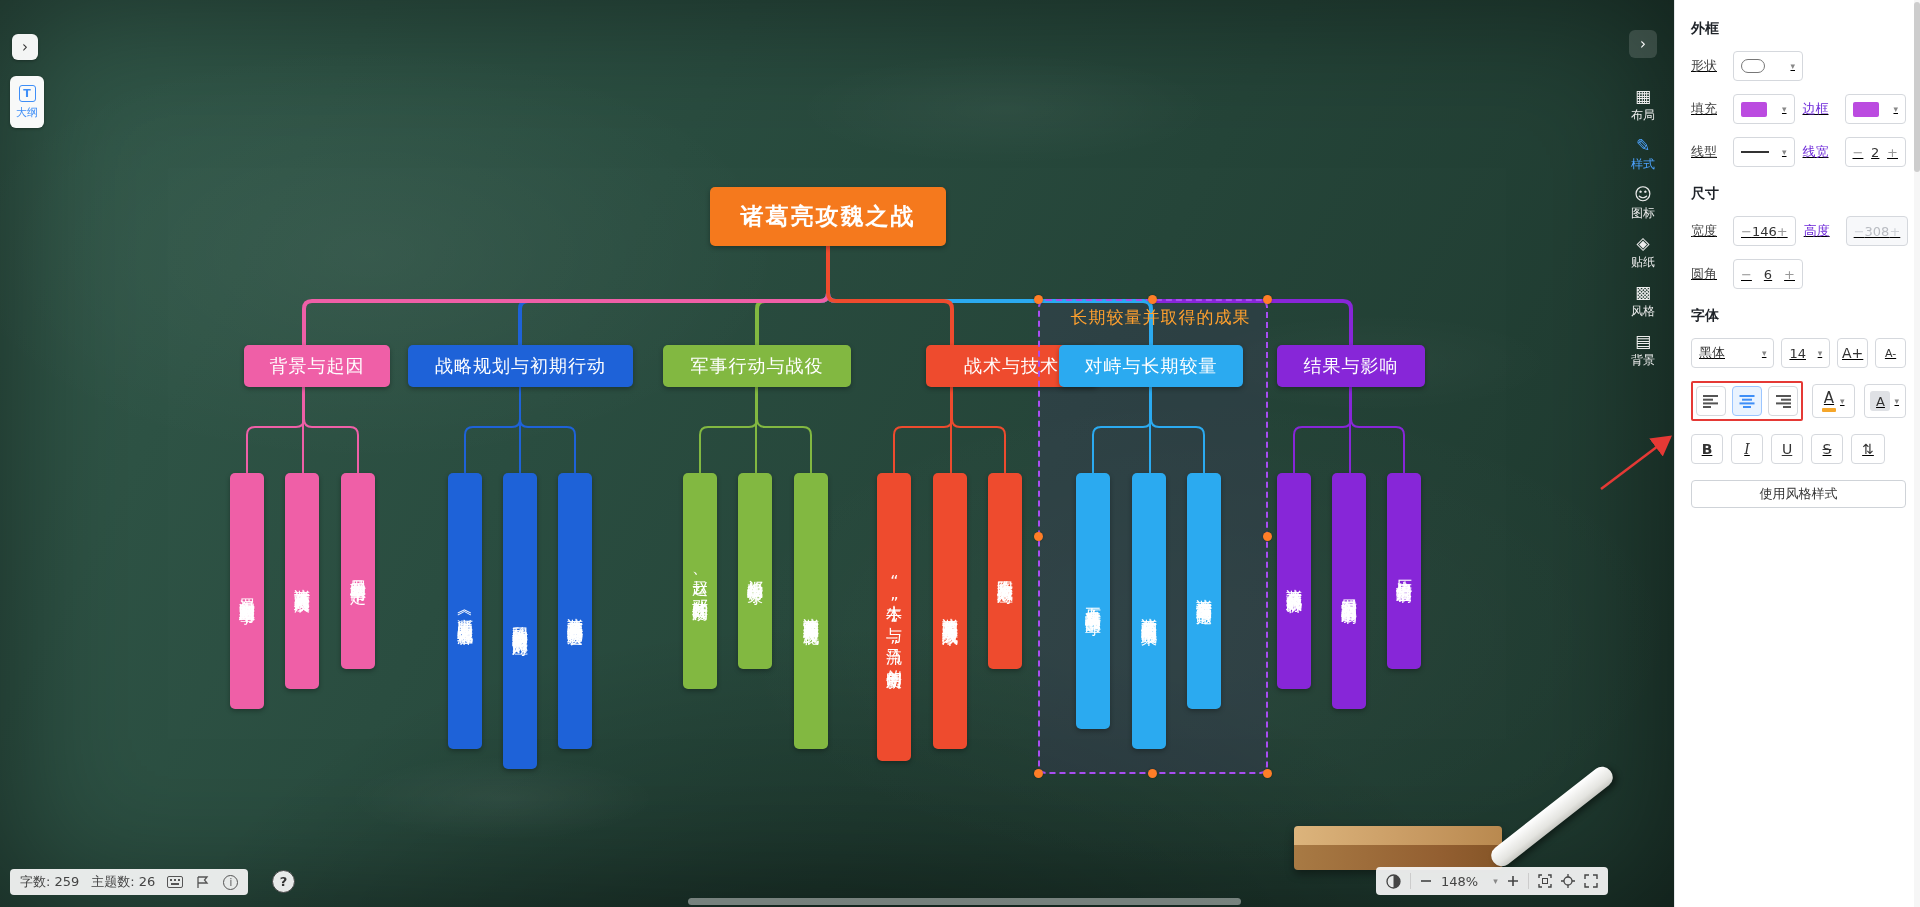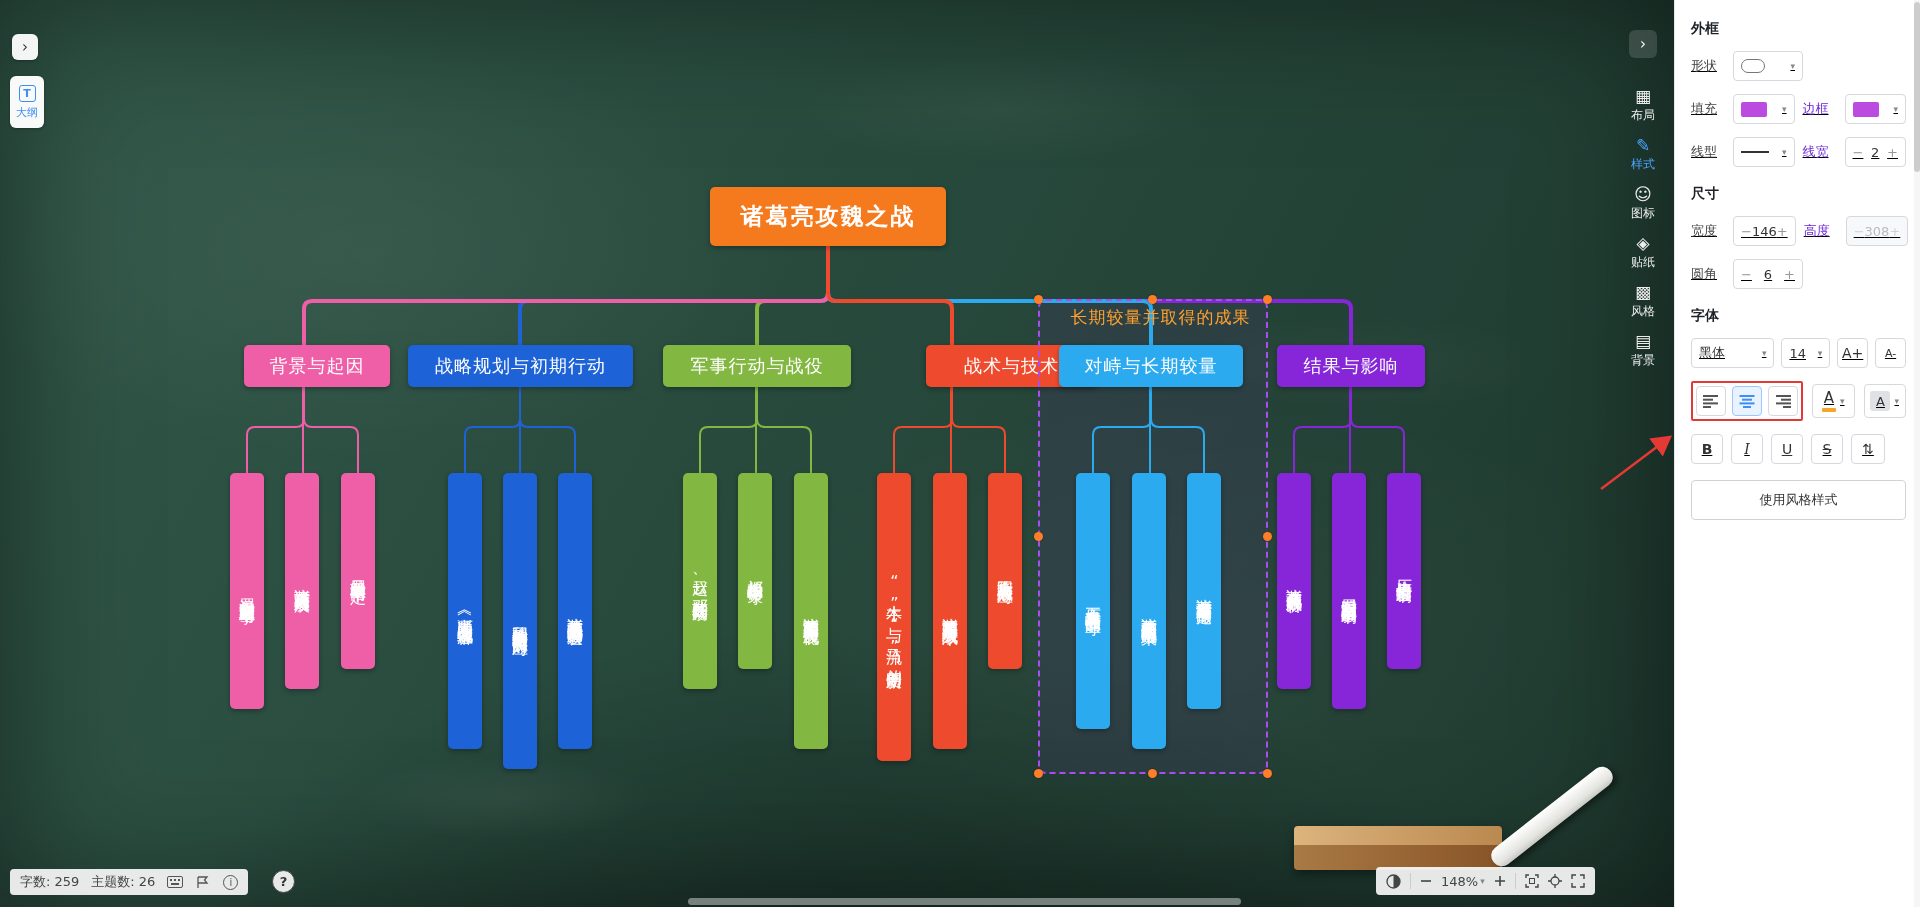--- a/index.html
+++ b/index.html
@@ -76,21 +76,21 @@
   .help-badge { position:absolute; left:272px; top:870px; width:23px; height:23px; z-index:10;
     border-radius:50%; background:rgba(248,248,248,.92); border:1.5px solid #444; color:#333;
     font-size:13px; font-weight:bold; display:flex; align-items:center; justify-content:center; cursor:pointer;}
 
   
   .zoom-bar { position:absolute; left:1376px; top:867px; height:28px; z-index:10;
     background:rgba(248,248,248,.92); border-radius:4px; display:flex; align-items:center;
     gap:9px; padding:0 10px; font-size:13px; color:#444; }
   .zb-div { width:1px; height:16px; background:#ccc; }
   .zb-btn { cursor:pointer; display:flex; align-items:center; justify-content:center; color:#444; }
-  .zoom-pct { display:flex; align-items:center; gap:2px; cursor:pointer; }
+  .zoom-pct { display:flex; align-items:center; gap:15px; cursor:pointer; }
 
   
   .eraser { position:absolute; left:1294px; top:826px; width:208px; height:44px; z-index:1;
     border-radius:4px; overflow:hidden; box-shadow:0 4px 8px rgba(0,0,0,.4); }
   .eraser-top { height:19px; background:linear-gradient(90deg,#dcb47c,#c89a62 60%,#b9894f); }
   .eraser-side { height:25px; background:linear-gradient(90deg,#a87a44,#935f31 70%,#855527); }
   .chalk { position:absolute; left:1478px; top:806px; width:148px; height:21px; z-index:1;
     background:linear-gradient(180deg,#ffffff,#e4e4e0 70%,#c9c9c4); border-radius:10px;
     transform:rotate(-38deg); box-shadow:2px 4px 6px rgba(0,0,0,.45); }
   .hscroll { position:absolute; left:688px; top:898px; width:553px; height:7px; z-index:9;
@@ -136,21 +136,21 @@
   .A-bar { width:14px; height:4px; background:#f5a62a; border-radius:1px; }
   .A-bg { width:20px; height:20px; background:#dfe1e5; border-radius:3px; display:flex;
     align-items:center; justify-content:center; font-size:13px; color:#333; }
   .fmt-btn { width:32px; font-size:14px; }
   .fmt-btn + .fmt-btn { margin-left:8px; }
   .fmt-b { font-weight:bold; }
   .fmt-i { font-style:italic; font-family:"DejaVu Serif","Liberation Serif",serif; }
   .fmt-u { text-decoration:underline; }
   .fmt-s { text-decoration:line-through; }
   .lh-btn { width:34px; margin-left:8px; font-size:14px; }
-  .apply-btn { width:100%; height:40px; margin-top:16px; border:1px solid #cfd3d8; border-radius:4px;
+  .apply-btn { width:100%; height:28px; margin-top:16px; border:1px solid #cfd3d8; border-radius:4px;
     background:#fff; font-size:13px; color:#333; display:flex; align-items:center; justify-content:center;
     cursor:pointer; }
 
   
   .overlay { position:absolute; left:0; top:0; z-index:50; pointer-events:none; }
 </style>
 </head>
 <body>
 
 <div id="app">

